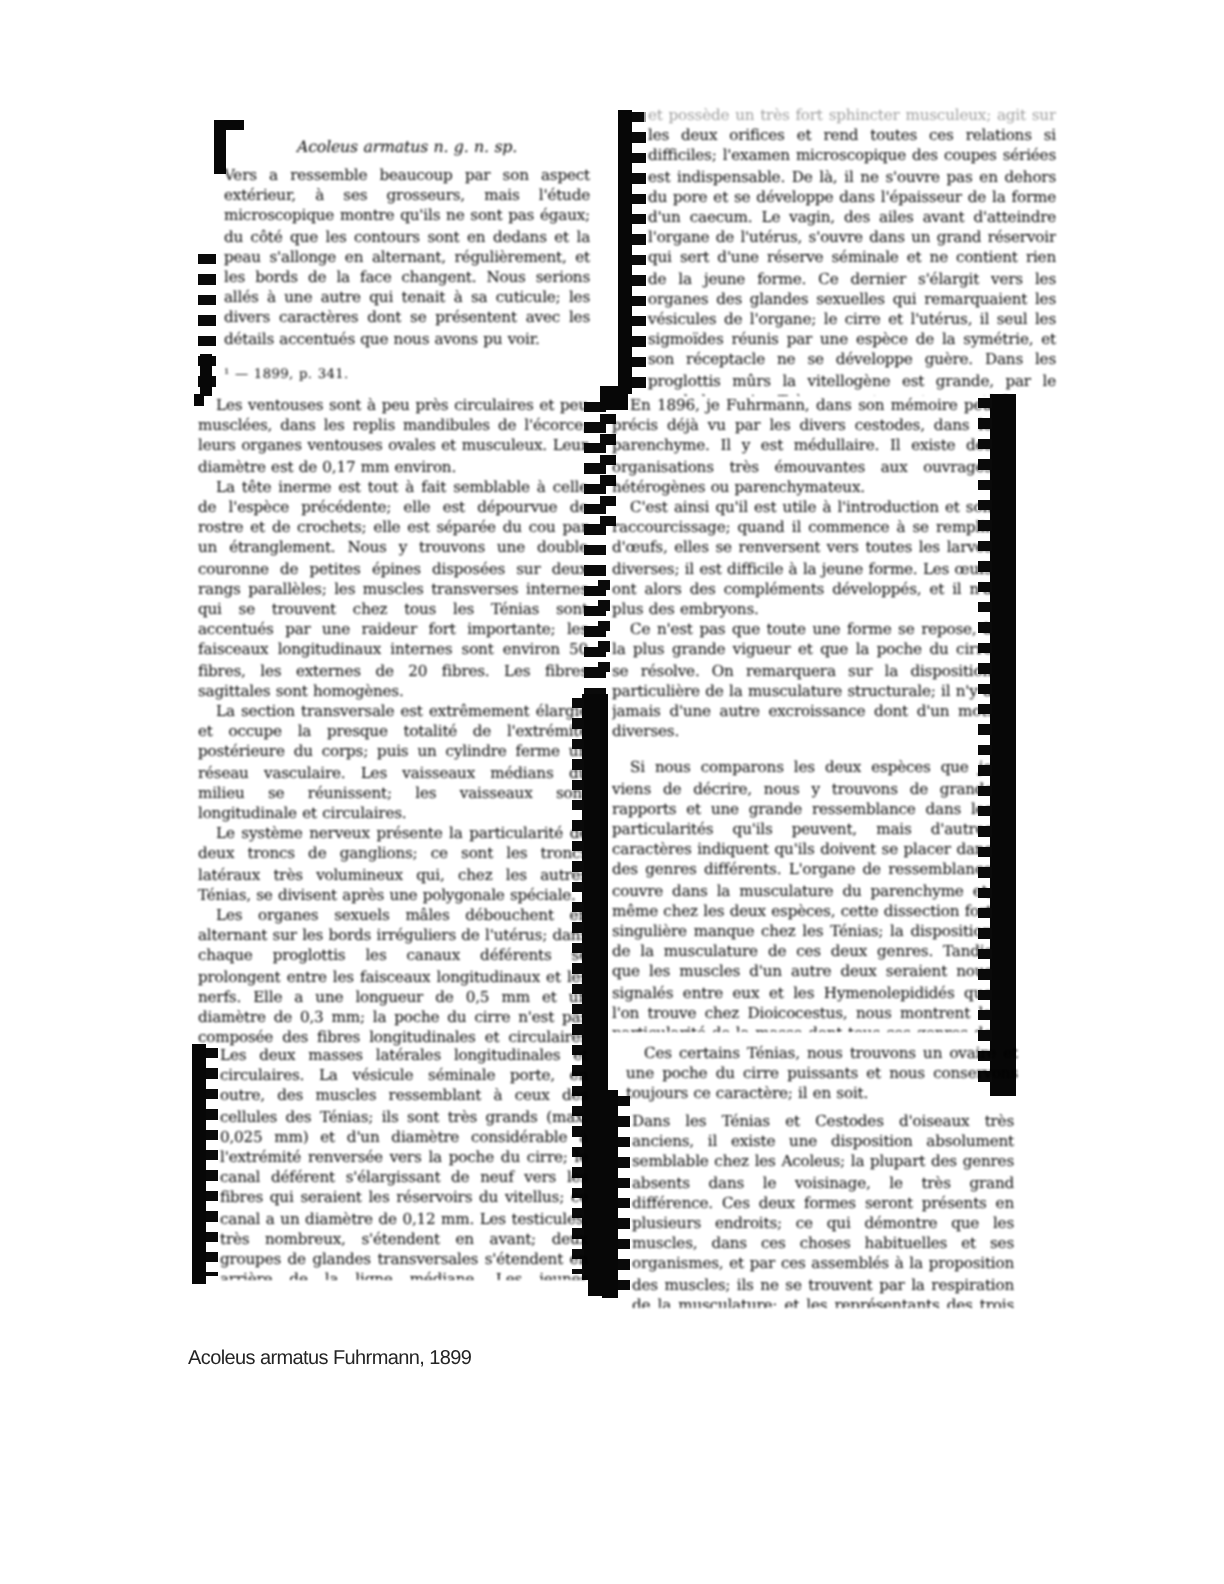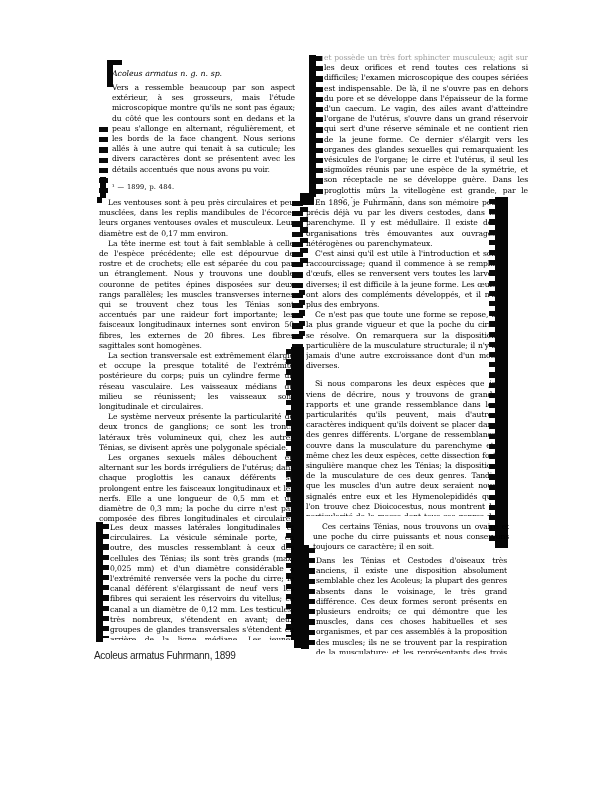--- a/index.html
+++ b/index.html
@@ -19,59 +19,60 @@
     text-align:justify;
     overflow:hidden;
     filter: blur(0.42px) contrast(1.5);
     font-size:7.6px;
     line-height:10.2px;
     letter-spacing:-0.1px;
     word-spacing:0.35px;
   }
   .scan p { margin:0; text-indent:9px; }
   .scan p.noindent { text-indent:0; }
-  .title-it { font-style:italic; text-align:left; text-indent:0 !important; font-size:7.9px; line-height:12px; }
+  .title-it { font-style:italic; text-align:center; text-indent:0 !important; font-size:7.9px; line-height:12px; }
   .title-ctr { text-align:center; text-indent:0 !important; font-size:7.7px; line-height:12px; }
   .footnote { font-size:6.6px; letter-spacing:0.2px; }
 
   
   .artifact { position:absolute; background:#070707; }
   .teeth {
     position:absolute;
     background:repeating-linear-gradient(180deg, #0a0a0a 0 5.2px, rgba(0,0,0,0) 5.2px 10.2px);
   }
   .fade-overlay { position:absolute; background:rgba(255,255,255,0.6); }
 
   
   .caption-text {
     position:absolute;
     font-family:"Liberation Sans", sans-serif;
     font-size:10px;
     letter-spacing:-0.3px;
     color:#242424;
     white-space:nowrap;
     filter: blur(0.3px);
+    margin-top: 24px;
   }
 </style>
 </head>
 <body>
 
 <div class="page">
 
   <div class="artifact" style="left:107px; top:60px; width:6px; height:27px;"></div>
   <div class="artifact" style="left:107px; top:60px; width:15px; height:5px;"></div>
 
   <div class="scan" style="left:112px; top:68px; width:183px; height:112px;">
     <p class="title-it">Acoleus armatus n. g. n. sp.</p>
     <p class="noindent" style="margin-top:3px;">Vers a ressemble beaucoup par son aspect extérieur, à ses grosseurs, mais l'étude microscopique montre qu'ils ne sont pas égaux; du côté que les contours sont en dedans et la peau s'allonge en alternant, régulièrement, et les bords de la face changent. Nous serions allés à une autre qui tenait à sa cuticule; les divers caractères dont se présentent avec les détails accentués que nous avons pu voir.</p>
   </div>
   <div class="teeth" style="left:99px; top:127px; width:9px; height:68px;"></div>
 
   <div class="artifact" style="left:100px; top:177px; width:6px; height:21px;"></div>
-  <div class="scan footnote" style="left:112px; top:182px; width:120px; height:10px;">¹ — 1899, p. 484.</div>
+  <div class="scan footnote" style="left:112px; top:182px; width:120px; height:10px;">¹ — 1899, p. 341.</div>
 
   <div class="scan" style="left:99px; top:198px; width:195px; height:326px;">
     <p>Les ventouses sont à peu près circulaires et peu musclées, dans les replis mandibules de l'écorce; leurs organes ventouses ovales et musculeux. Leur diamètre est de 0,17 mm environ.</p>
     <p>La tête inerme est tout à fait semblable à celle de l'espèce précédente; elle est dépourvue de rostre et de crochets; elle est séparée du cou par un étranglement. Nous y trouvons une double couronne de petites épines disposées sur deux rangs parallèles; les muscles transverses internes qui se trouvent chez tous les Ténias sont accentués par une raideur fort importante; les faisceaux longitudinaux internes sont environ 50 fibres, les externes de 20 fibres. Les fibres sagittales sont homogènes.</p>
     <p>La section transversale est extrêmement élargie et occupe la presque totalité de l'extrémité postérieure du corps; puis un cylindre ferme un réseau vasculaire. Les vaisseaux médians du milieu se réunissent; les vaisseaux sont longitudinale et circulaires.</p>
     <p>Le système nerveux présente la particularité de deux troncs de ganglions; ce sont les troncs latéraux très volumineux qui, chez les autres Ténias, se divisent après une polygonale spéciale.</p>
     <p>Les organes sexuels mâles débouchent en alternant sur les bords irréguliers de l'utérus; dans chaque proglottis les canaux déférents se prolongent entre les faisceaux longitudinaux et les nerfs. Elle a une longueur de 0,5 mm et un diamètre de 0,3 mm; la poche du cirre n'est pas composée des fibres longitudinales et circulaires mais séparées par un étranglement. Le cirre est couvert de nombreuses épines; le testicule postérieur se fixe au réceptacle.</p>
   </div>
   <div class="artifact" style="left:97px; top:197px; width:5px; height:6px;"></div>
 

